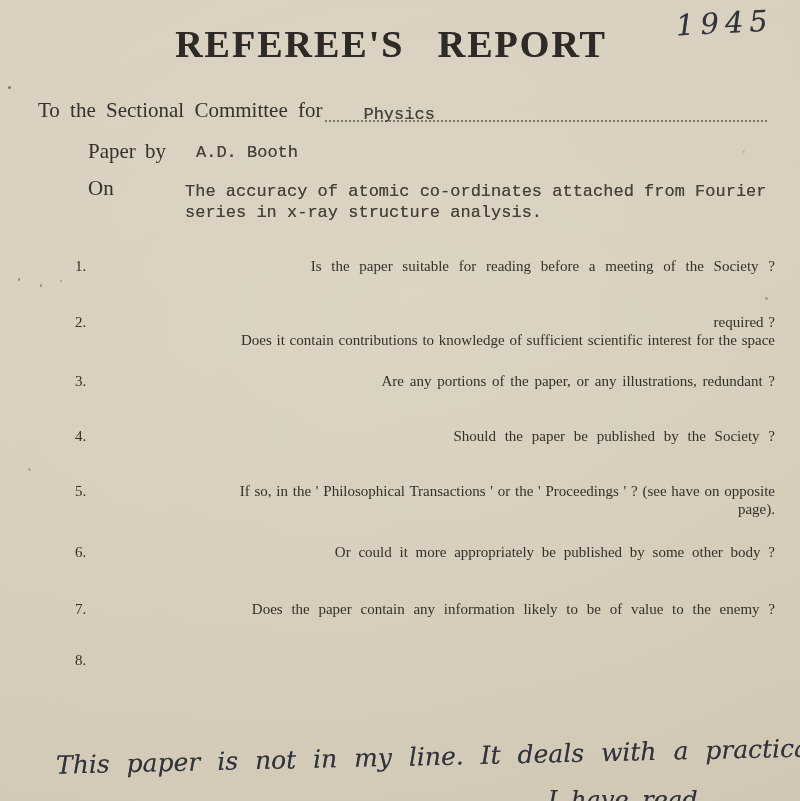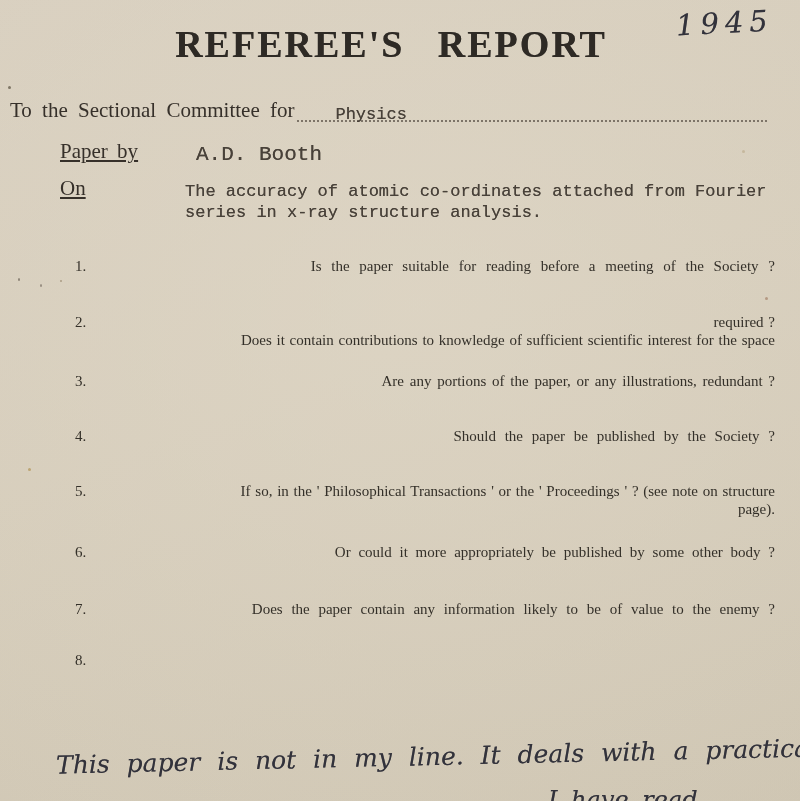--- a/index.html
+++ b/index.html
@@ -7,21 +7,21 @@
     position:relative;
     width:800px;height:801px;
     overflow:hidden;
     background:
       radial-gradient(1100px 850px at 52% 38%, rgba(226,218,202,.55), rgba(0,0,0,0) 70%),
       linear-gradient(160deg, #d8cfbf 0%, #d5ccba 45%, #cfc6b3 100%);
     font-family:"Liberation Serif", serif;
     color:#36302a;
   }
   
-  .print{font-family:"Liberation Serif", serif;color:#36302a;}
+  .print{font-family:"Liberation Serif", serif;color:#36302a;margin-left:28px;}
   .title{
     position:absolute;top:22px;left:0;right:0;margin:0;
     text-align:center;
     font-size:38px;font-weight:bold;
     letter-spacing:2px;word-spacing:22px;
     transform:translateX(-9px);
     color:#2e2a25;
     text-shadow:0 0 .5px rgba(46,42,37,.6);
   }
   
@@ -41,22 +41,22 @@
     font-family:"Liberation Mono", monospace;
     color:#484139;
     text-shadow:0 0 .6px rgba(72,65,57,.8);
     white-space:nowrap;
   }
   
   .committee{position:absolute;top:98px;left:10px;right:33px;display:flex;align-items:flex-end;}
   .c-label{font-size:21px;word-spacing:5px;white-space:nowrap;line-height:24px;}
   .c-fill{flex:1;position:relative;height:22px;border-bottom:2px dotted #7d7468;margin-left:3px;}
   .c-value{position:absolute;left:38px;bottom:-4px;font-size:17px;}
-  .p-label{position:absolute;font-size:21px;word-spacing:4px;white-space:nowrap;text-decoration:underline;}
-  .p-value{position:absolute;font-size:21px;}
+  .p-label{position:absolute;font-size:21px;word-spacing:4px;white-space:nowrap;}
+  .p-value{position:absolute;font-size:17px;}
   .on-value{position:absolute;left:185px;top:181px;font-size:17px;line-height:21px;}
   .tline{display:block;}
   
   .question{
     position:absolute;left:75px;right:25px;
     display:flex;align-items:flex-start;
     font-size:15px;line-height:18px;
     color:#343029;
   }
   .qnum{width:22px;flex:none;}
@@ -127,21 +127,21 @@
     <span class="qnum">4.</span>
     <span class="qtext">
         <span class="qline">Should the paper be published by the Society ?</span>
         <span class="qline q2nd"></span>
       </span>
   </div>
 
   <div class="question" style="top:482px;word-spacing:1px;">
     <span class="qnum">5.</span>
     <span class="qtext">
-        <span class="qline">If so, in the ' Philosophical Transactions ' or the ' Proceedings ' ? (see note on structure</span>
+        <span class="qline">If so, in the ' Philosophical Transactions ' or the ' Proceedings ' ? (see have on opposite</span>
         <span class="qline q2nd">page).</span>
       </span>
   </div>
 
   <div class="question" style="top:543px;word-spacing:4px;">
     <span class="qnum">6.</span>
     <span class="qtext">
         <span class="qline">Or could it more appropriately be published by some other body ?</span>
         <span class="qline q2nd"></span>
       </span>

